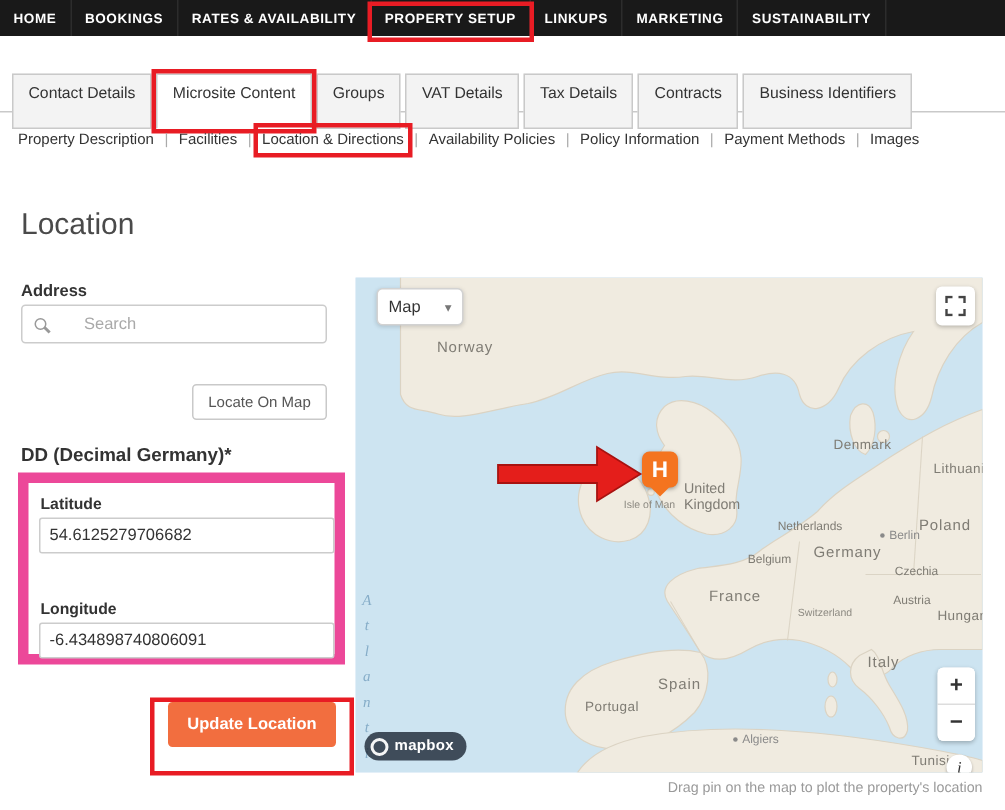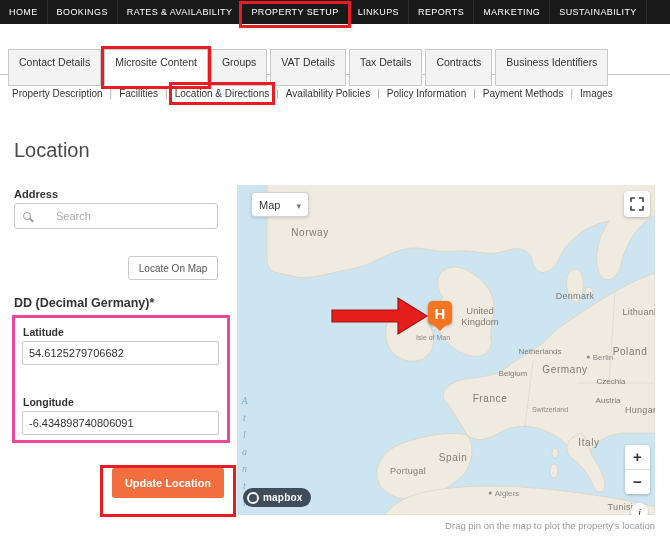--- a/index.html
+++ b/index.html
@@ -5,21 +5,21 @@
   * { box-sizing: border-box; }
   html,body { margin:0; padding:0; }
   body {
     width:670px; height:540px; position:relative; overflow:hidden;
     background:#fff; font-family:"Liberation Sans", sans-serif;
   }
 
   
   .topnav { position:absolute; top:0; left:0; right:0; height:24px; background:#191919; display:flex; z-index:10; }
   .topnav-item {
-    color:#fff; font-size:9px; font-weight:normal; letter-spacing:.4px;
+    color:#fff; font-size:9px; font-weight:bold; letter-spacing:.4px;
     line-height:24px; padding:0 9px; position:relative; cursor:pointer;
     border-right:1px solid #2c2c2c; white-space:nowrap;
   }
   .topnav-item.annotated::after {
     content:""; position:absolute; left:-3px; right:-3px; top:1px; bottom:-4px;
     border:3px solid #e81c24; pointer-events:none;
   }
 
   
   .tabs { position:absolute; top:49px; left:8px; display:flex; gap:3px; z-index:3; }
@@ -56,21 +56,21 @@
   .search-icon::after { content:""; position:absolute; width:5px; height:1.5px; background:#999; right:-4px; bottom:-1px; transform:rotate(45deg); }
   .search-input { border:none; outline:none; flex:1; min-width:0; font-size:11px; color:#333; font-family:inherit; background:transparent; }
   .search-input::placeholder { color:#a9a9a9; }
   .locate-btn {
     position:absolute; top:256px; left:128px; width:90px; height:24px;
     background:#fff; border:1px solid #c9c9c9; border-radius:3px;
     font-size:10px; color:#555; font-family:inherit; cursor:pointer;
   }
   .dd-heading { position:absolute; top:296px; left:14px; font-size:12.5px; font-weight:bold; color:#333; }
 
-  .fields-box { position:absolute; top:315px; left:12px; width:218px; height:128px; border:3px solid #ec4899; }
+  .fields-box { position:absolute; top:315px; left:12px; width:218px; height:128px; border:7px solid #ec4899; }
   .field-label { position:absolute; left:8px; font-size:10.5px; font-weight:bold; color:#333; }
   .lat-label { top:8px; } .lng-label { top:78px; }
   .field-input {
     position:absolute; left:7px; width:197px; height:24px; border:1px solid #ccc; border-radius:2px;
     font-size:11px; color:#333; padding:0 6px; font-family:inherit;
   }
   .lat-input { top:23px; } .lng-input { top:93px; }
 
   .update-box { position:absolute; top:465px; left:100px; width:136px; height:52px; border:3px solid #e81c24; }
   .update-btn {
@@ -84,21 +84,21 @@
   .map svg.land { position:absolute; left:0; top:0; }
 
   .map-label {
     position:absolute; transform:translate(-50%,-50%); color:#7f7c74;
     white-space:nowrap; z-index:3; pointer-events:none;
   }
   .lbl-lg { font-size:10px; letter-spacing:.6px; }
   .lbl-md { font-size:9px; letter-spacing:.3px; }
   .lbl-sm { font-size:8px; }
   .lbl-xs { font-size:7px; color:#8d8a82; }
-  .lbl-uk { font-size:9.5px; white-space:normal; width:48px; text-align:center; line-height:1.2; }
+  .lbl-uk { font-size:9.5px; white-space:normal; width:48px; text-align:left; line-height:1.2;margin-top:16px; }
   .lbl-city { font-size:8px; color:#8a8a8a; }
   .lbl-city::before { content:""; display:inline-block; width:3px; height:3px; border-radius:50%; background:#8a8a8a; margin-right:3px; vertical-align:1px; }
 
   .ocean-label {
     position:absolute; left:2px; top:210px; writing-mode:vertical-rl; text-orientation:upright;
     font-family:"Liberation Serif", serif; font-style:italic; font-size:10px;
     color:#79a3c1; letter-spacing:6px; z-index:2; opacity:.85; pointer-events:none;
   }
 
   .marker {
@@ -145,21 +145,20 @@
 </style>
 </head>
 <body>
 
 <div class="topnav">
   <div class="topnav-item">HOME</div>
   <div class="topnav-item">BOOKINGS</div>
   <div class="topnav-item">RATES &amp; AVAILABILITY</div>
   <div class="topnav-item annotated">PROPERTY SETUP</div>
   <div class="topnav-item">LINKUPS</div>
-  <div class="topnav-item">REPORTS</div>
   <div class="topnav-item">MARKETING</div>
   <div class="topnav-item">SUSTAINABILITY</div>
 </div>
 
 <div class="tabs">
   <div class="tab">Contact Details</div>
   <div class="tab active annotated">Microsite Content</div>
   <div class="tab">Groups</div>
   <div class="tab">VAT Details</div>
   <div class="tab">Tax Details</div>

